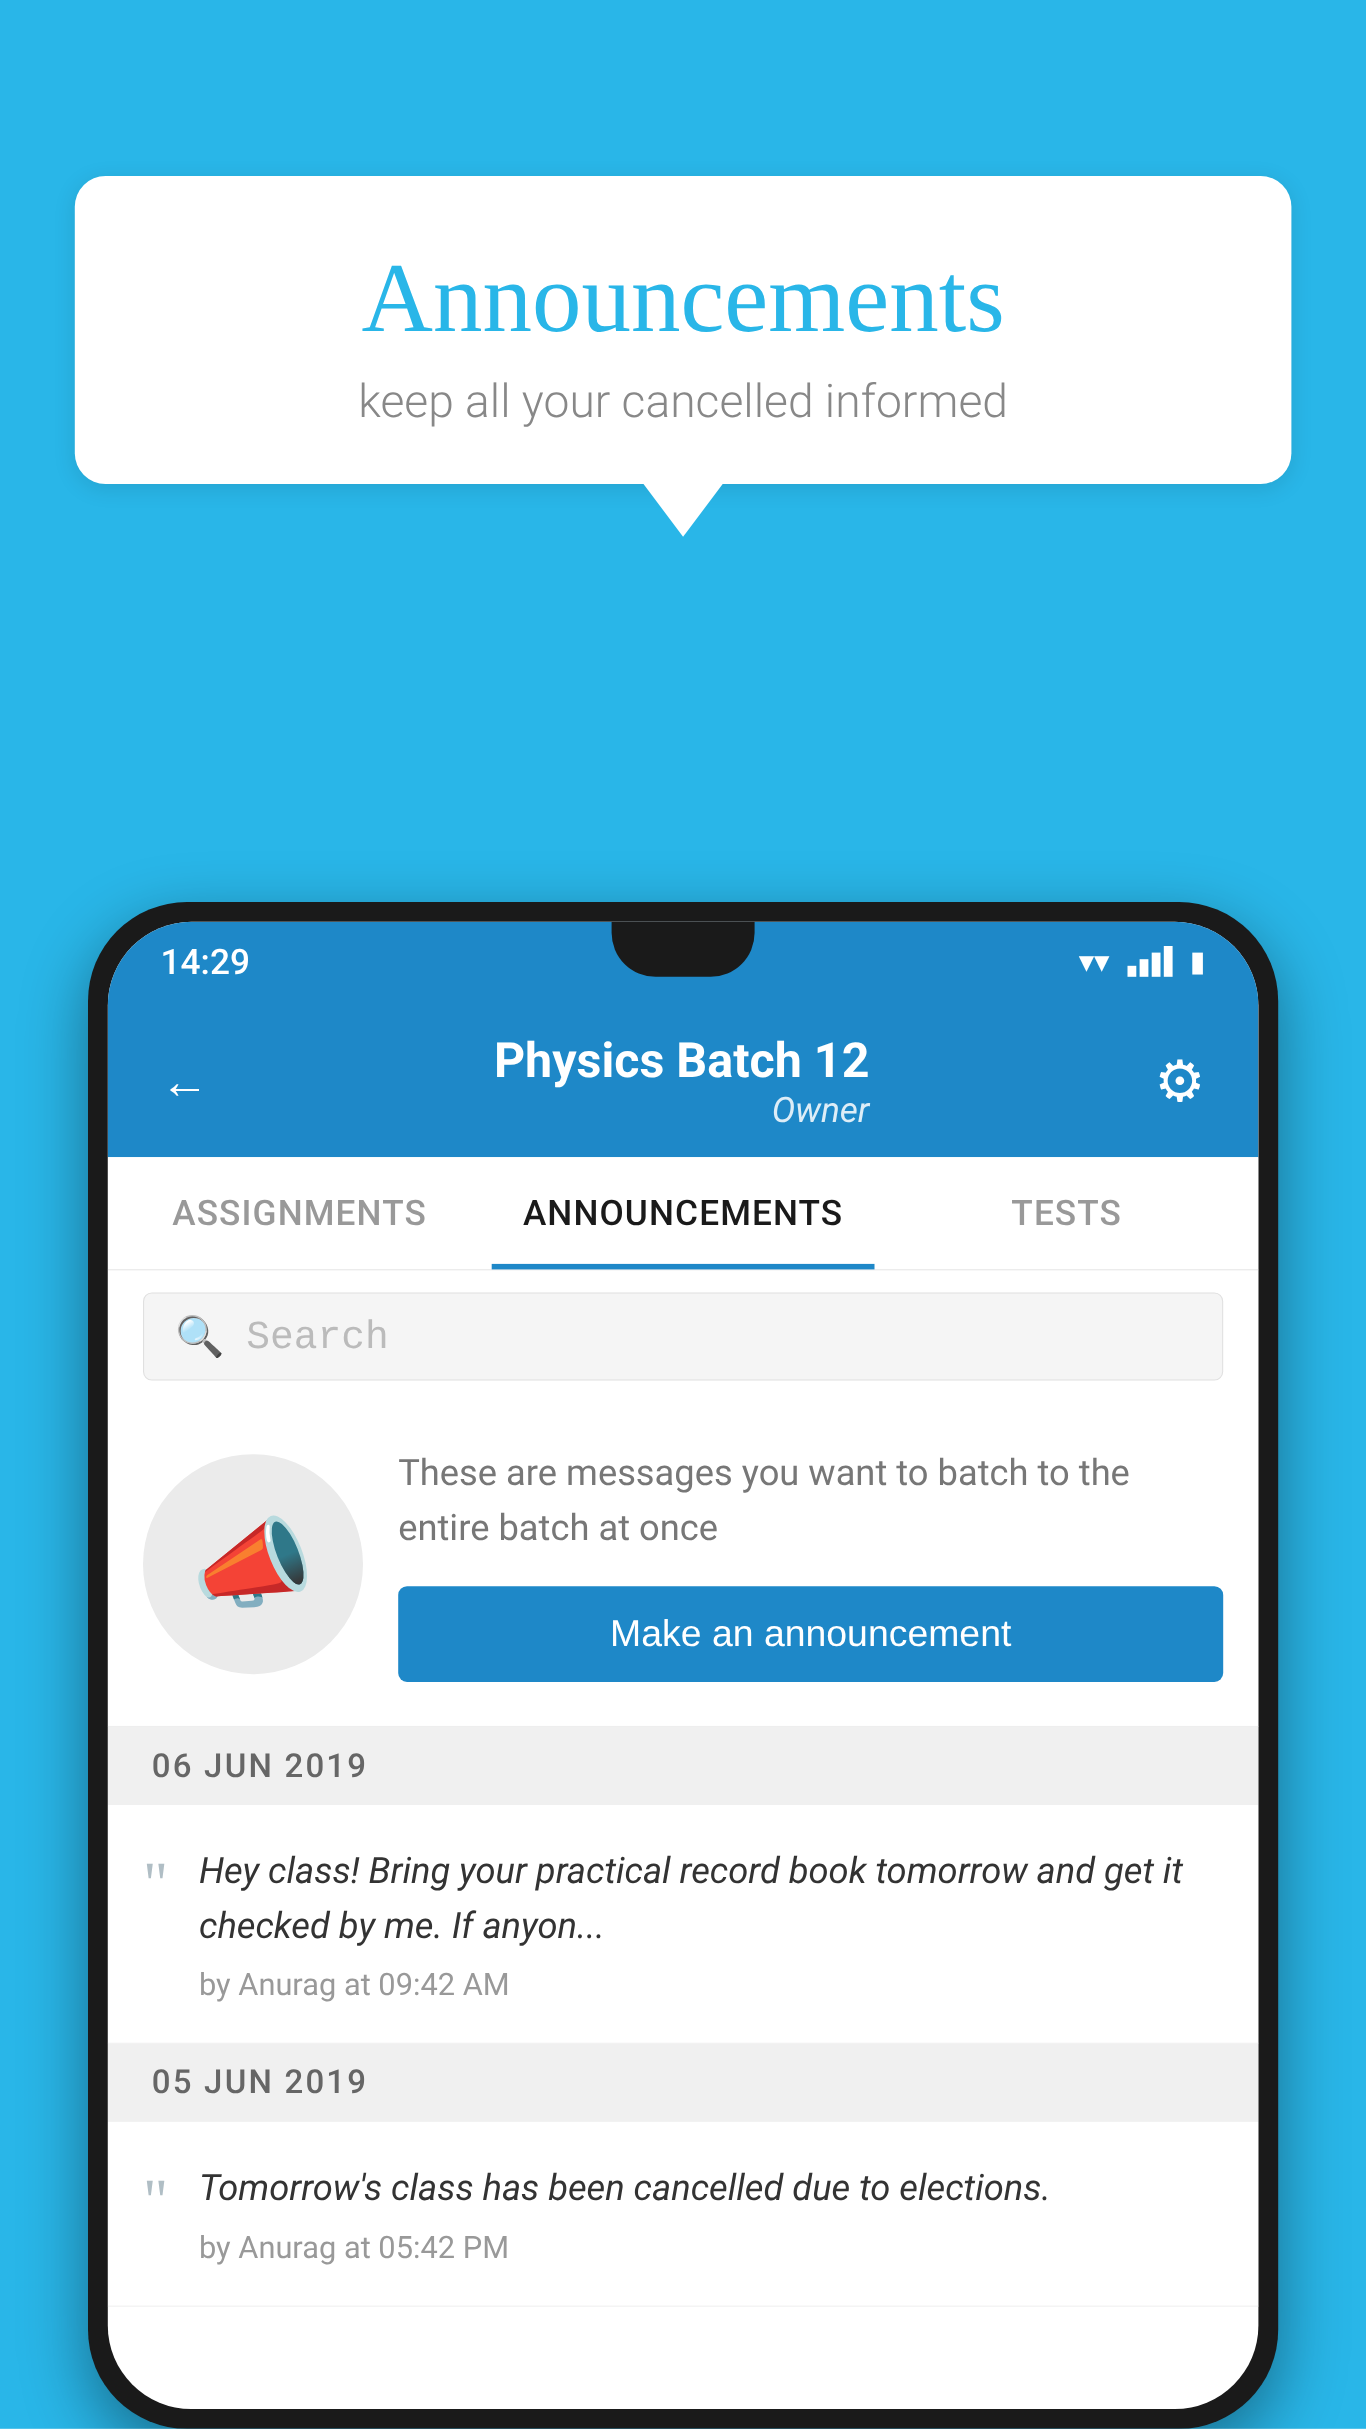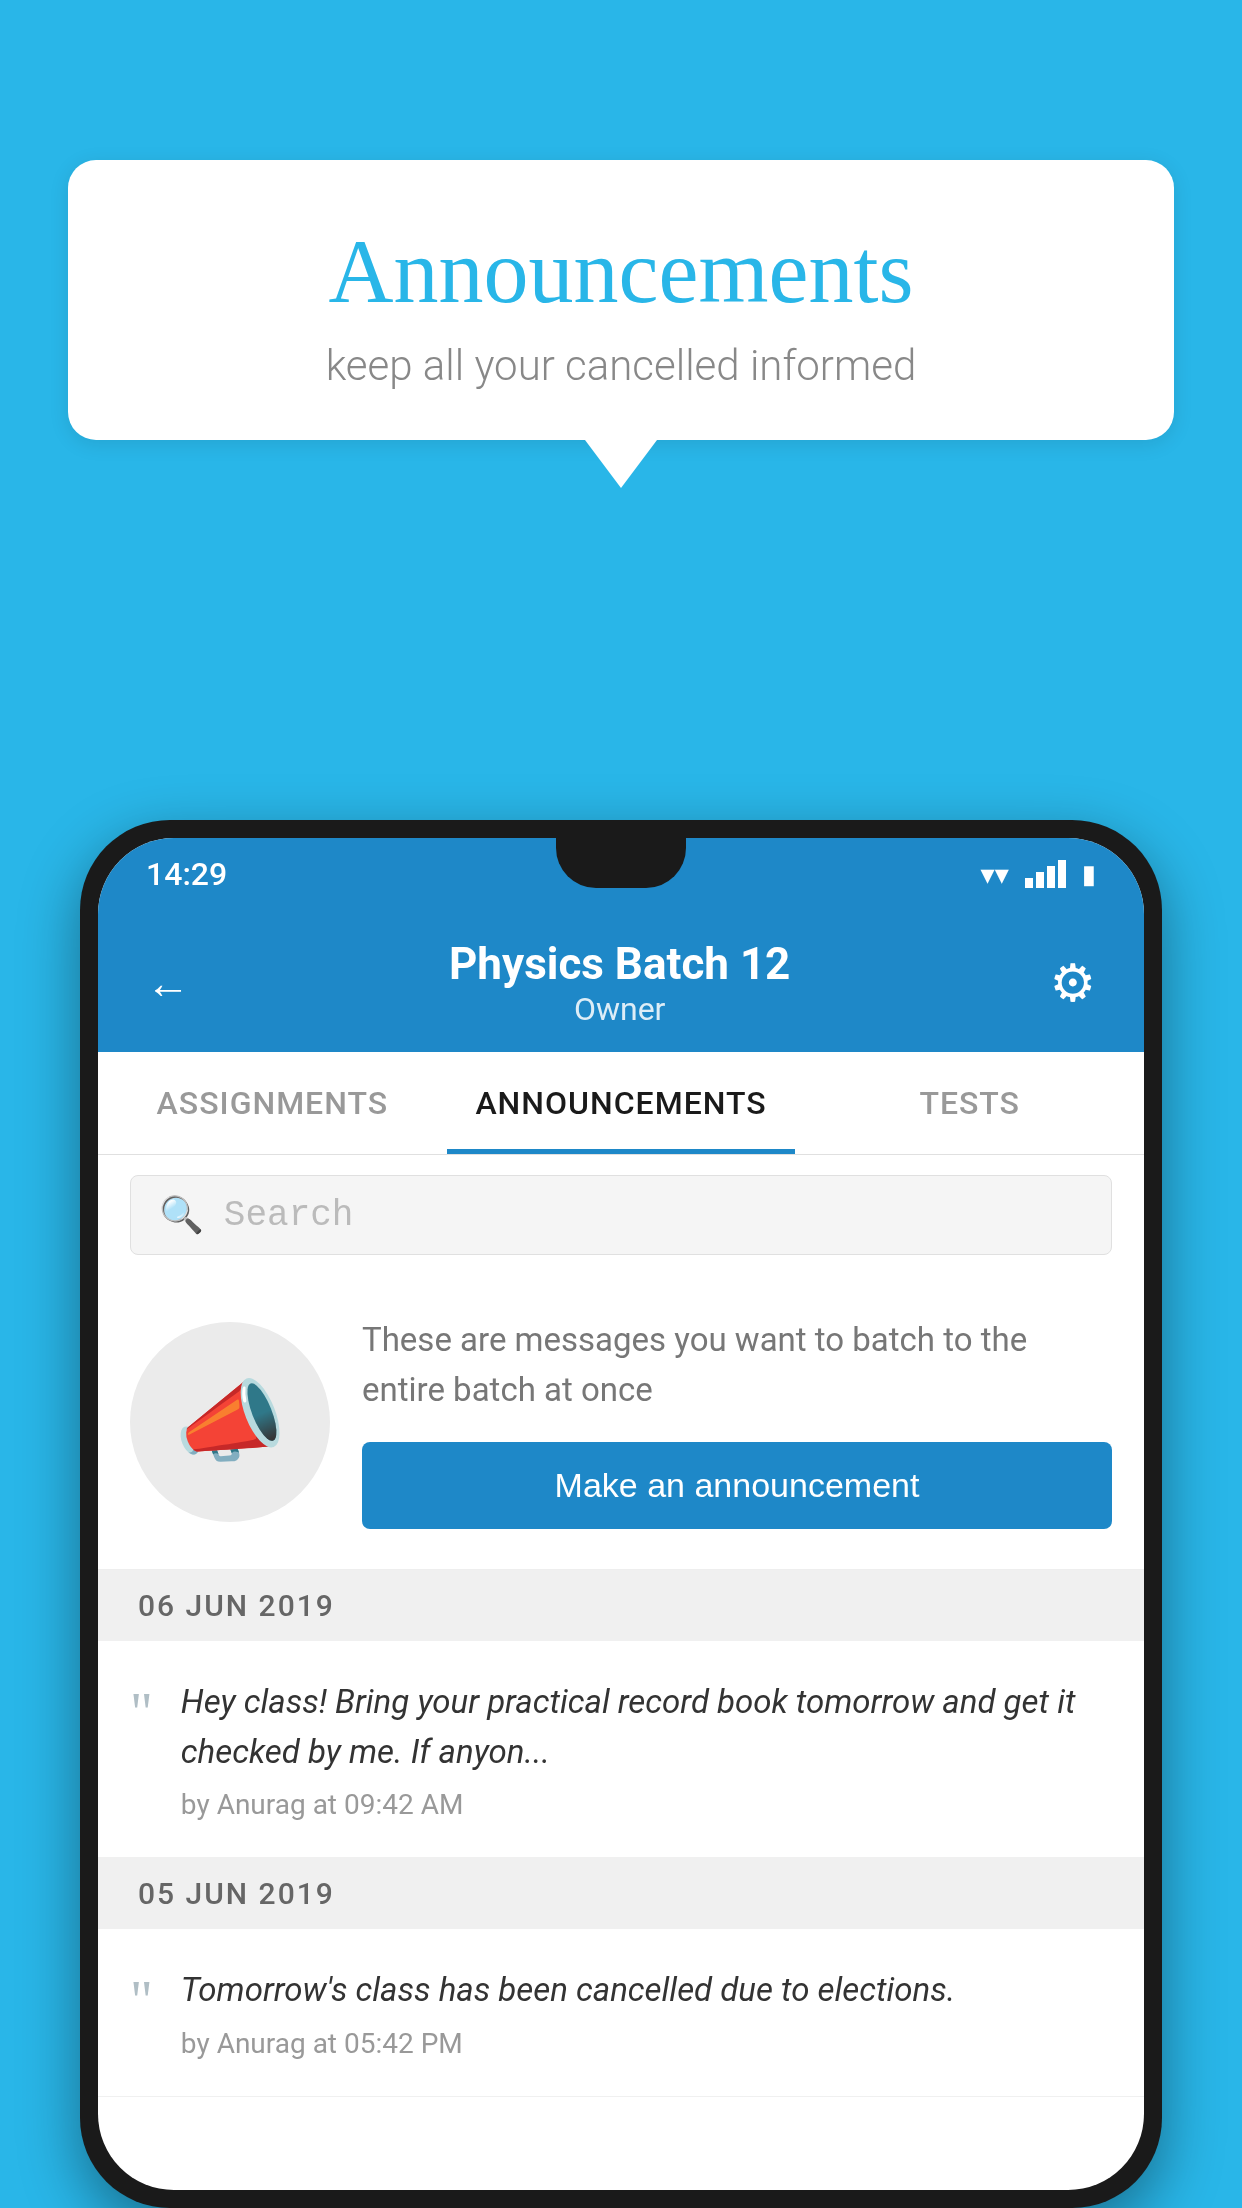--- a/index.html
+++ b/index.html
@@ -136,33 +136,34 @@
       justify-content: space-between;
     }
 
     .back-arrow {
       color: white;
       font-size: 44px;
       cursor: pointer;
     }
 
     .header-center {
-      text-align: center;
+      text-align: right;
     }
 
     .header-title {
       color: white;
       font-size: 44px;
       font-weight: 700;
     }
 
     .header-subtitle {
       color: rgba(255,255,255,0.85);
       font-size: 32px;
       font-weight: 400;
+      font-style: italic;
     }
 
     .gear-icon {
       color: white;
       font-size: 52px;
       cursor: pointer;
     }
 
     
     .tabs-container {

